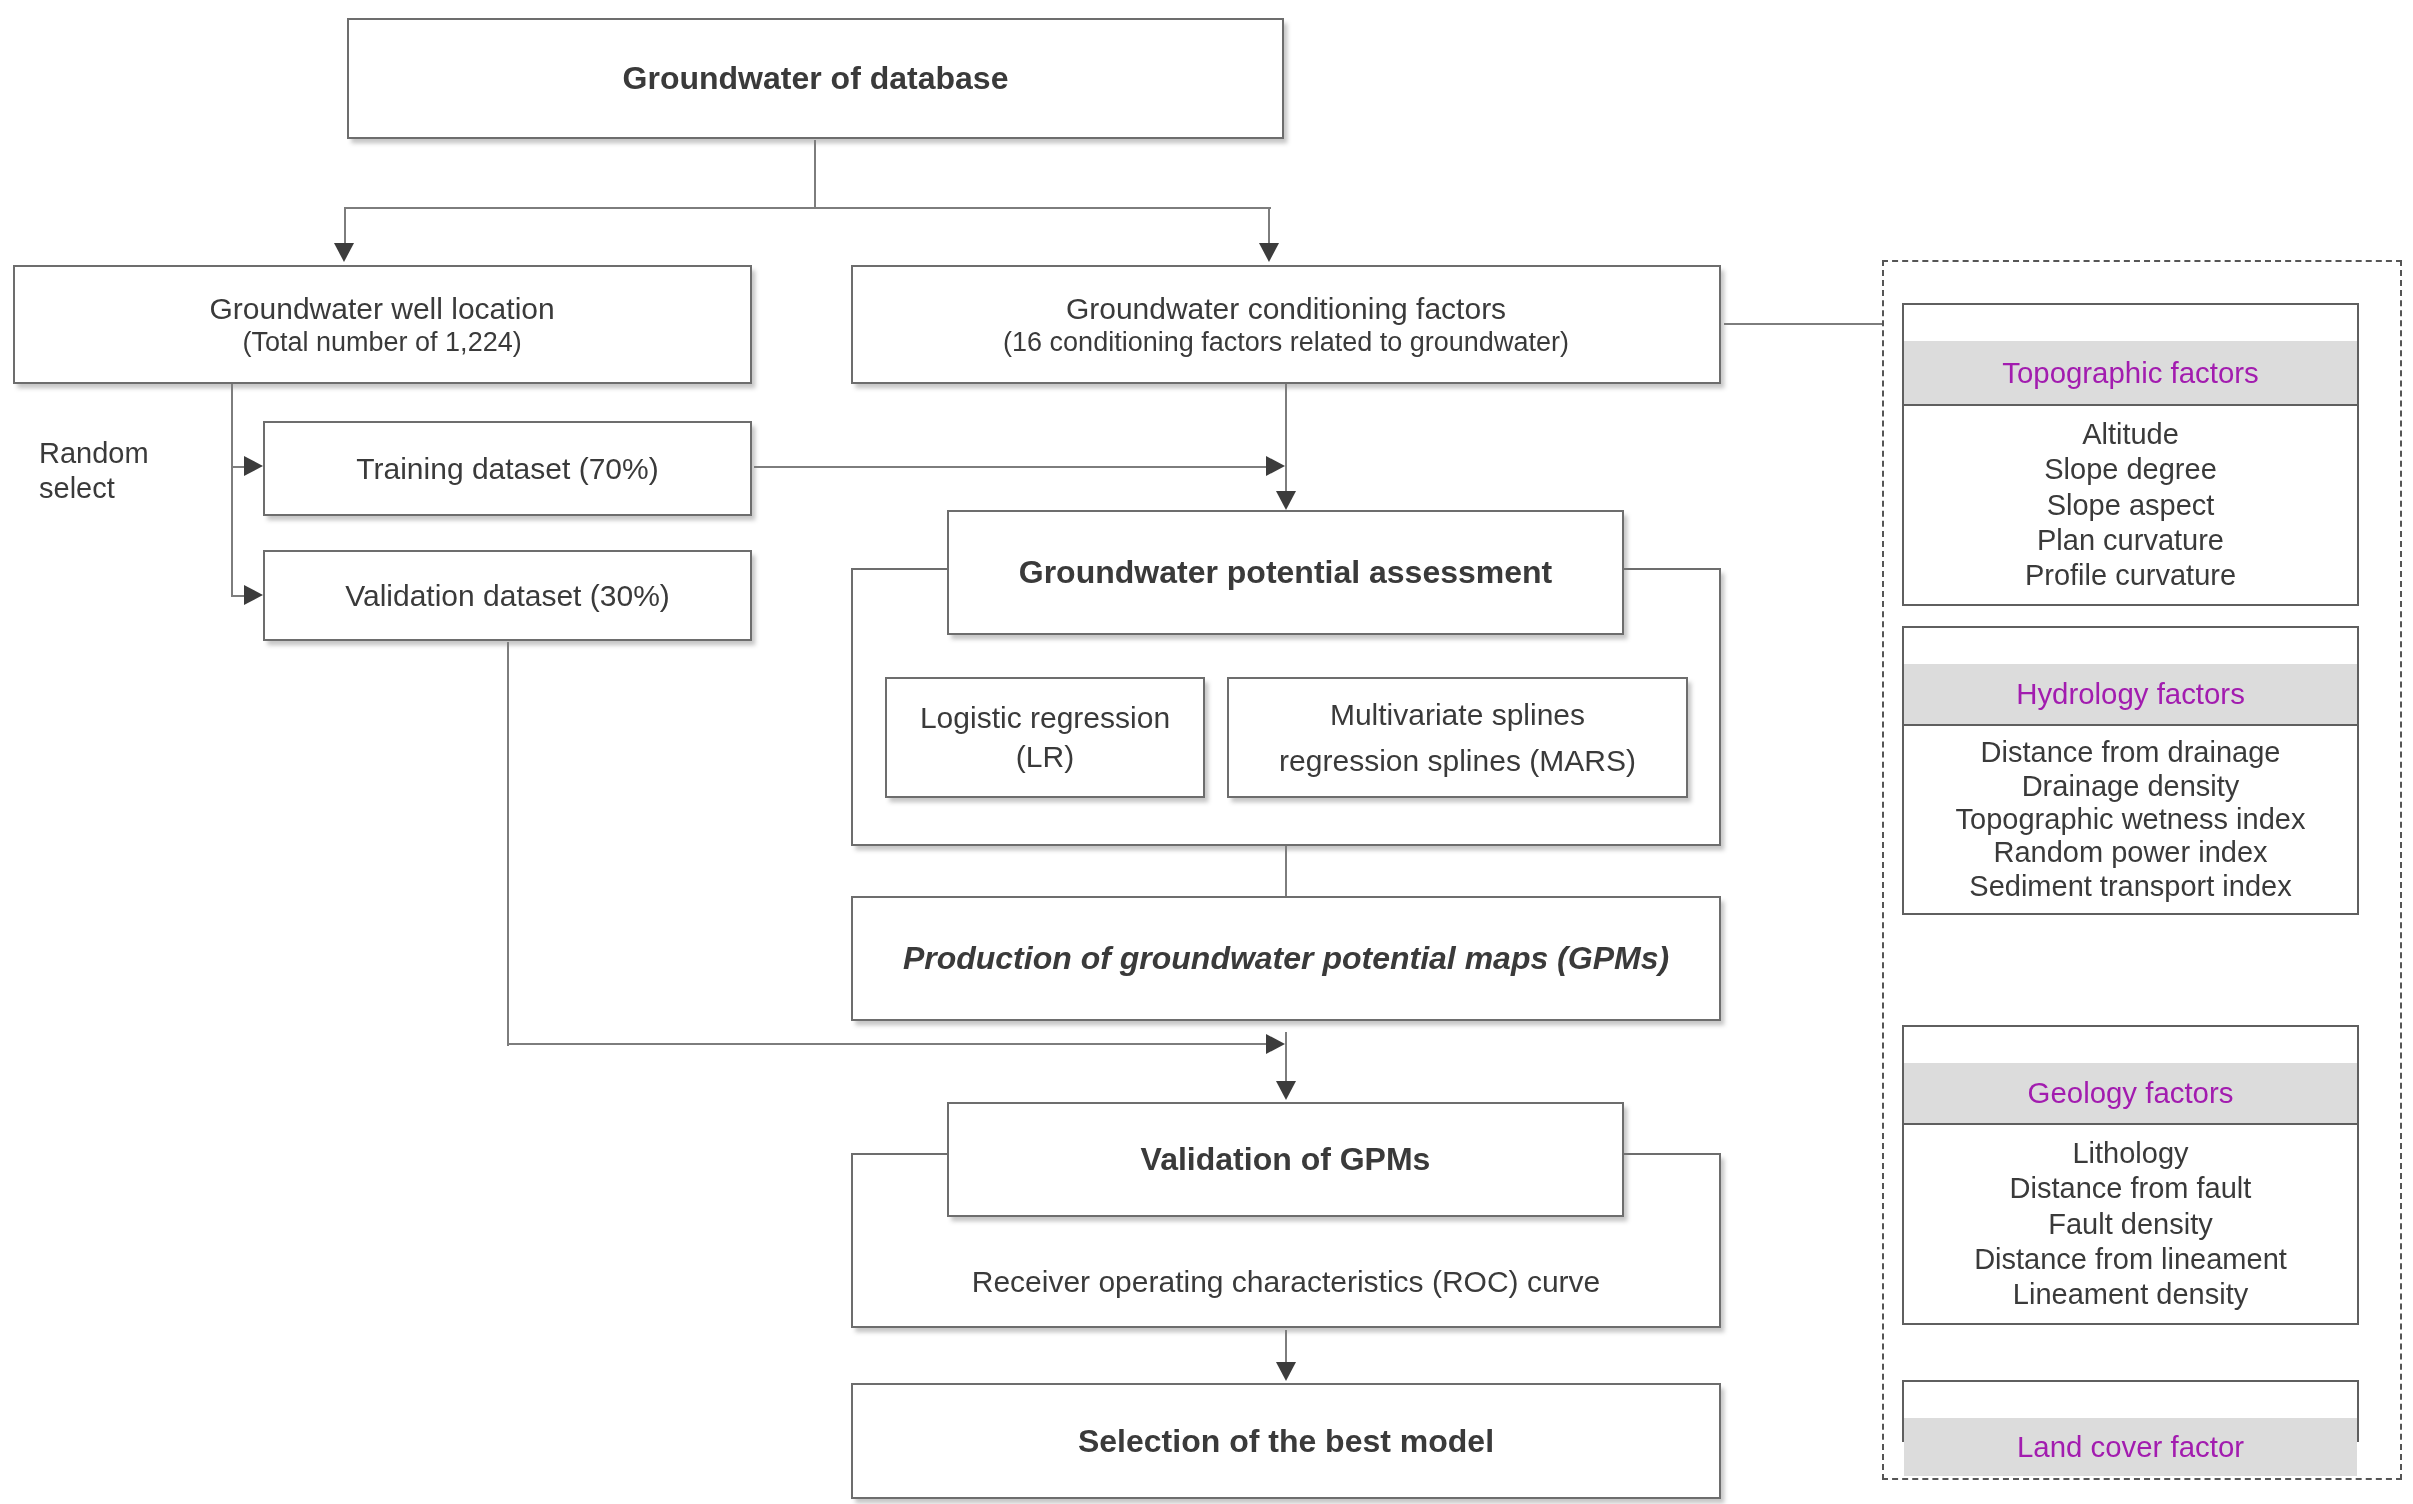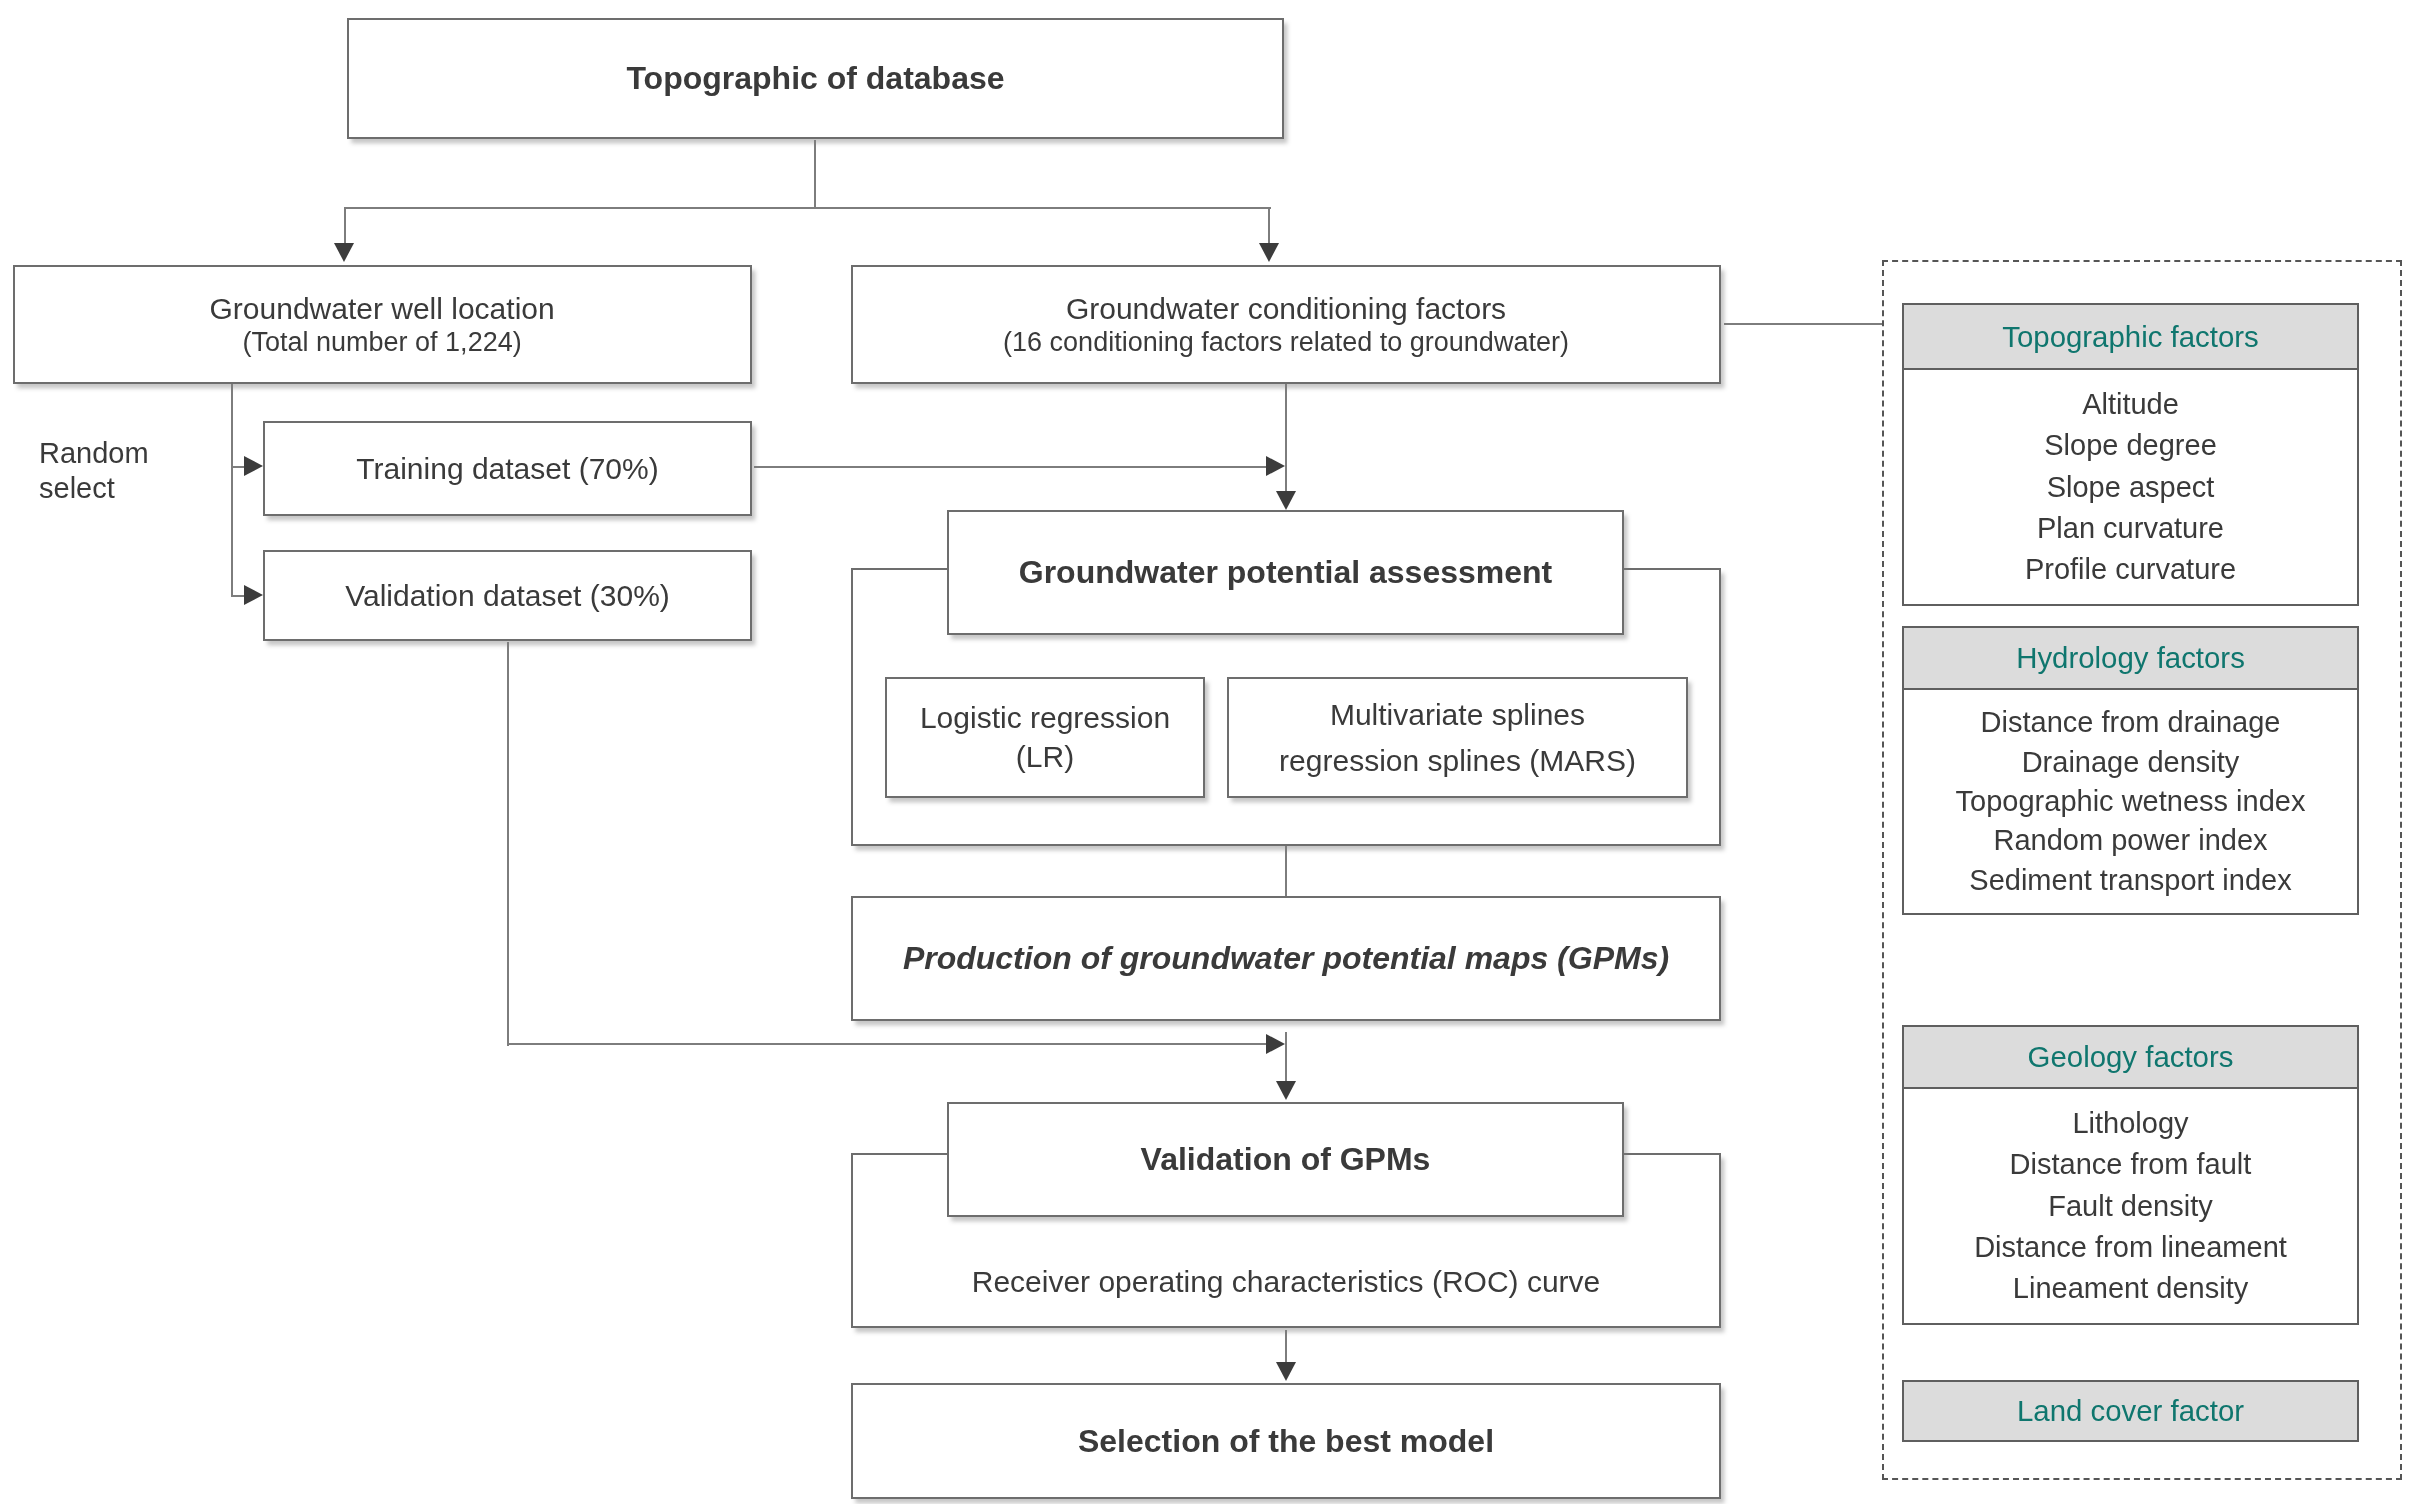--- a/index.html
+++ b/index.html
@@ -30,21 +30,21 @@
     position:absolute;left:1882px;top:260px;width:520px;height:1220px;
     border:2.8px dashed #555555;box-sizing:border-box;background:#ffffff;z-index:0;
   }
   .group{
     position:absolute;left:1902px;width:457px;border:2.1px solid #5f5f5f;
     background:#ffffff;box-sizing:border-box;display:flex;flex-direction:column;z-index:1;
   }
   .group-header{
     background:#dcdcdc;border-bottom:2.1px solid #5f5f5f;
     display:flex;align-items:center;justify-content:center;
-    font-size:29.4px;color:#0f766e;flex:0 0 auto;
+    font-size:29.4px;color:#a21caf;flex:0 0 auto;margin-top:36px;
   }
   .group-header.solo{border-bottom:none;}
   .group-items{
     flex:1 1 auto;display:flex;flex-direction:column;justify-content:space-evenly;
     align-items:center;font-size:29px;padding:9.8px 5.6px;
   }
   .group-items div{white-space:nowrap;}
 </style>
 </head>
 <body>
@@ -76,21 +76,21 @@
   <div class="line" style="left:507px;top:642px;width:2.1px;height:404px;"></div>
   <div class="line" style="left:507px;top:1043px;width:759px;height:2.1px;"></div>
   <div class="arrow-right" style="left:1266px;top:1034px;"></div>
   <div class="line" style="left:1285px;top:1032px;width:2.1px;height:49px;"></div>
   <div class="arrow-down" style="left:1276px;top:1081px;"></div>
 
   <div class="line" style="left:1285px;top:1330px;width:2.1px;height:32px;"></div>
   <div class="arrow-down" style="left:1276px;top:1362px;"></div>
 
   <div class="box" style="left:347px;top:17.5px;width:937px;height:121px;">
-    <div class="t-bold">Topographic of database</div>
+    <div class="t-bold">Groundwater of database</div>
   </div>
 
   <div class="box" style="left:12.6px;top:265px;width:739px;height:119px;">
     <div class="t-main">Groundwater well location</div>
     <div class="t-sub">(Total number of 1,224)</div>
   </div>
 
   <div class="box" style="left:851px;top:265px;width:870px;height:119px;">
     <div class="t-main">Groundwater conditioning factors</div>
     <div class="t-sub">(16 conditioning factors related to groundwater)</div>

